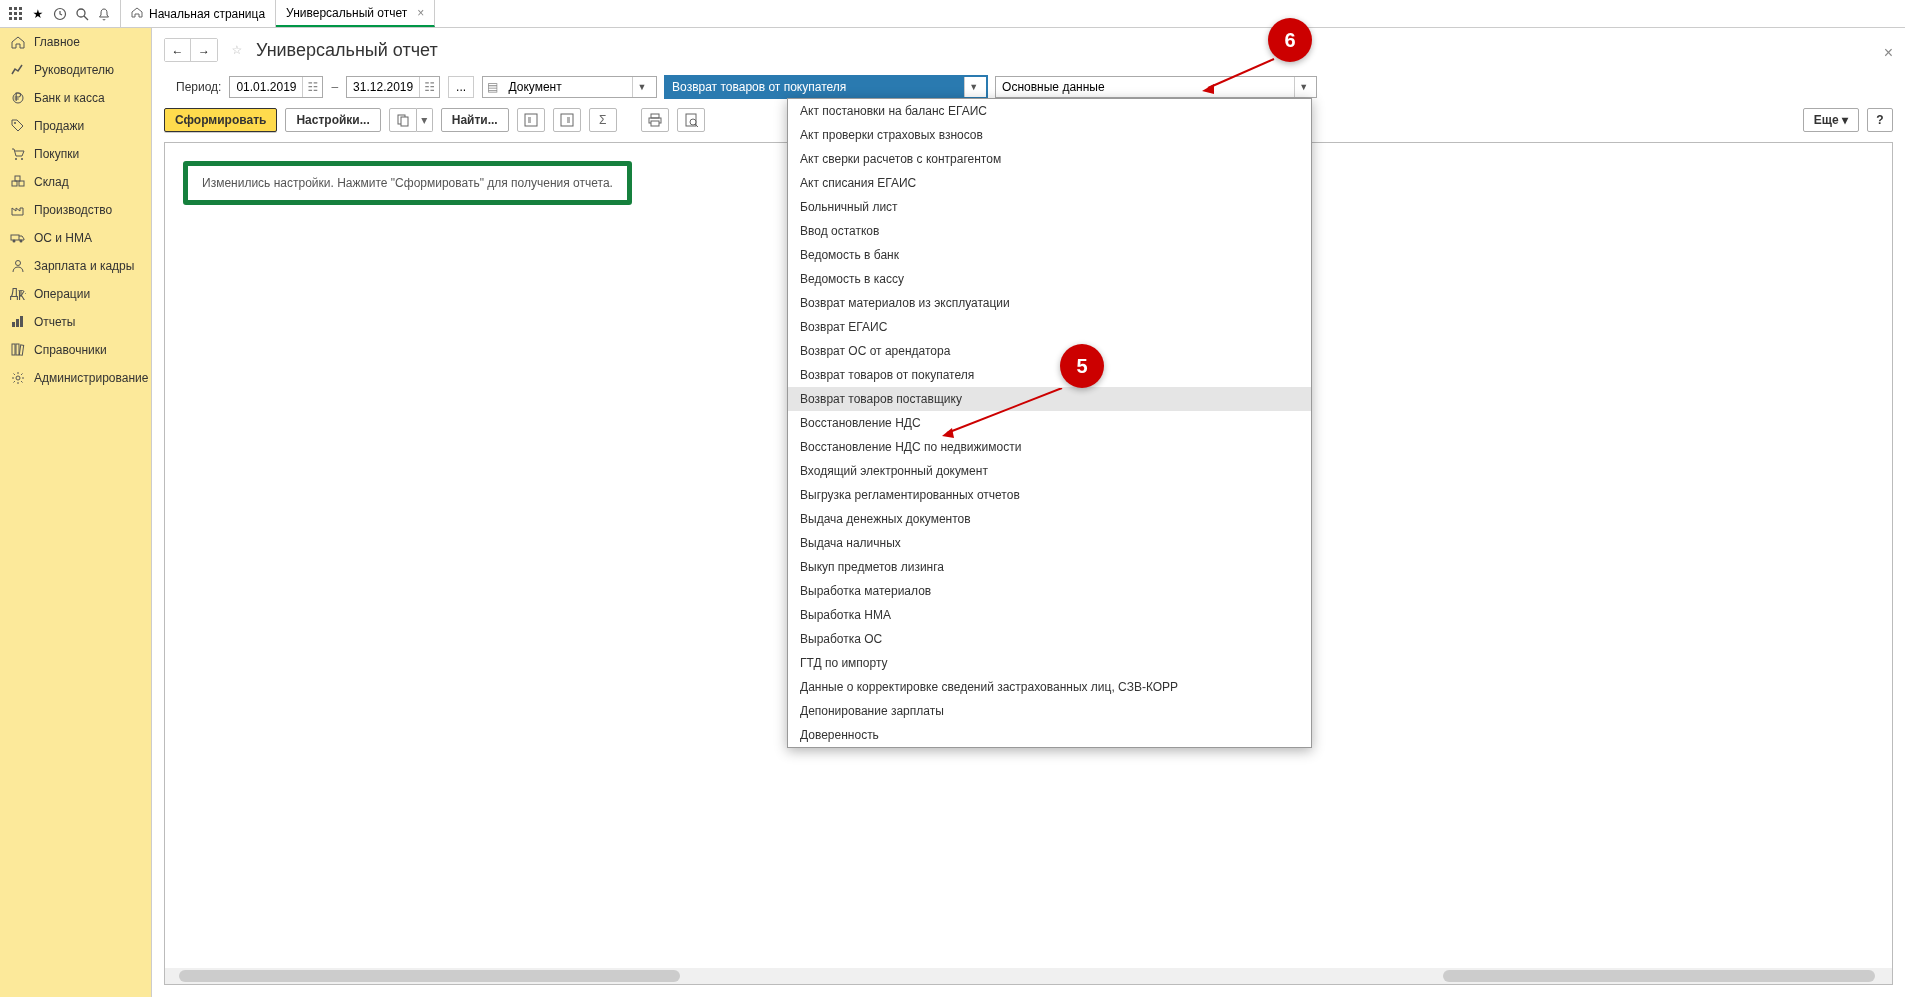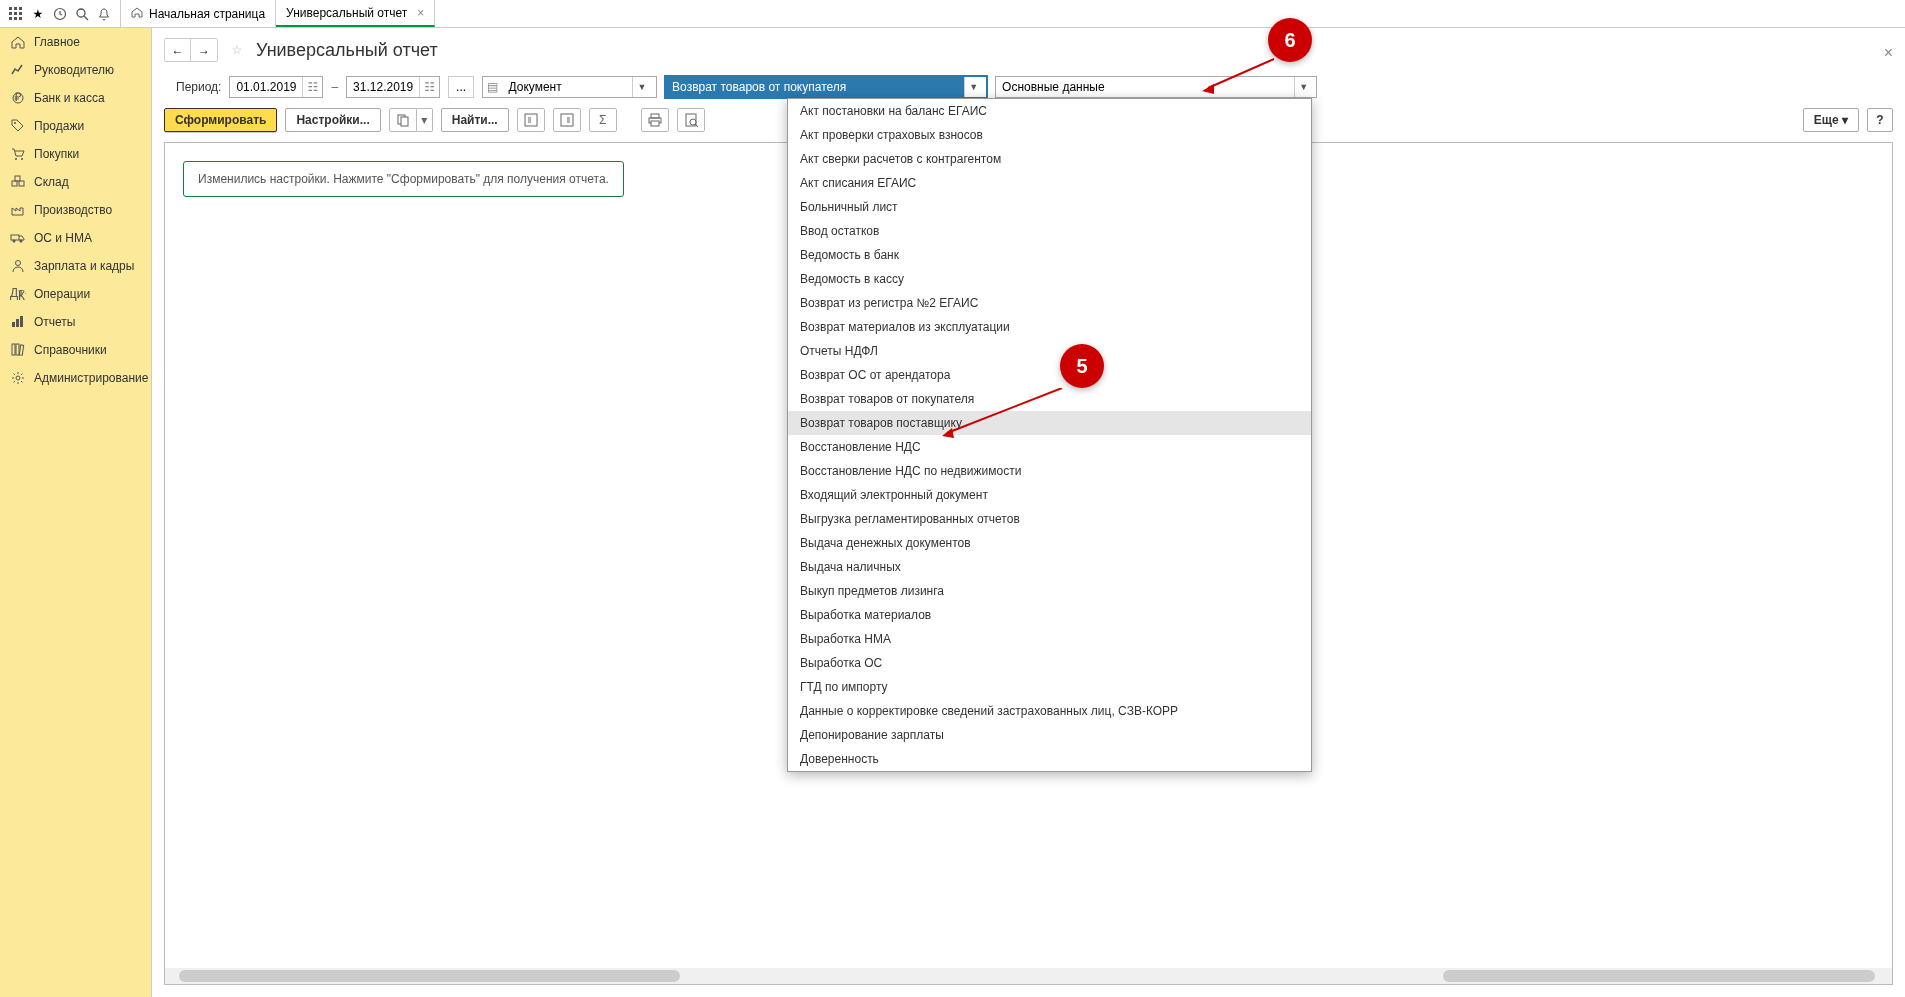--- a/index.html
+++ b/index.html
@@ -39,21 +39,21 @@
 .action-bar { display: flex; align-items: center; padding: 6px 12px; gap: 8px; }
 .btn { border: 1px solid #aaa; background: #fff; padding: 4px 10px; cursor: pointer; border-radius: 2px; color: #333; font-weight: bold; }
 .btn.primary { background: #ffdb4d; font-weight: bold; border-color: #333; box-shadow: 0 1px 0 rgba(0,0,0,0.2); }
 .icon-btn { width: 28px; height: 24px; border: 1px solid #bbb; background: #fff; display: flex; align-items: center; justify-content: center; cursor: pointer; color: #666; border-radius: 2px; }
 .icon-btn-group { display: flex; }
 .icon-btn-group .icon-btn { border-radius: 0; }
 .icon-btn-group .icon-btn:first-child { border-top-left-radius: 2px; border-bottom-left-radius: 2px; }
 .icon-btn-group .icon-btn:last-child { border-top-right-radius: 2px; border-bottom-right-radius: 2px; border-left: none; }
 .spacer { flex: 1; }
 .report-area { margin: 4px 12px 12px 12px; flex: 1; border: 1px solid #bbb; padding: 18px; position: relative; background: #fff; }
-.info-box { border: 1px solid #15803d; border-radius: 3px; padding: 10px 14px; display: inline-block; color: #555; background: #fff; }
+.info-box { border: 5px solid #15803d; border-radius: 3px; padding: 10px 14px; display: inline-block; color: #555; background: #fff; }
 .close-x { position: absolute; top: 44px; right: 12px; cursor: pointer; color: #888; font-size: 16px; }
 .dropdown { position: absolute; top: 98px; left: 635px; width: 525px; max-height: 690px; overflow-y: auto; background: #fff; border: 1px solid #999; box-shadow: 0 3px 12px rgba(0,0,0,0.3); z-index: 100; }
 .dropdown::-webkit-scrollbar { width: 16px; }
 .dropdown::-webkit-scrollbar-track { background: #eee; }
 .dropdown::-webkit-scrollbar-thumb { background: #bbb; border: 3px solid #eee; border-radius: 0; }
 .dd-item { padding: 5px 12px; cursor: pointer; color: #333; }
 .dd-item.highlighted { background: #e5e5e5; }
 .callout { position: absolute; width: 44px; height: 44px; background: #c00; border-radius: 50%; color: #fff; display: flex; align-items: center; justify-content: center; font-size: 20px; font-weight: bold; z-index: 200; box-shadow: 0 2px 6px rgba(0,0,0,0.3); }
 .arrow-svg { position: absolute; z-index: 199; pointer-events: none; }
 .hscroll { position: absolute; bottom: 0; left: 0; right: 0; height: 16px; background: #f0f0f0; z-index: 2; }
@@ -328,23 +328,22 @@
 
     <div class="dropdown" id="dropdown">
         <div class="dd-item">Акт постановки на баланс ЕГАИС</div>
         <div class="dd-item">Акт проверки страховых взносов</div>
         <div class="dd-item">Акт сверки расчетов с контрагентом</div>
         <div class="dd-item">Акт списания ЕГАИС</div>
         <div class="dd-item">Больничный лист</div>
         <div class="dd-item">Ввод остатков</div>
         <div class="dd-item">Ведомость в банк</div>
         <div class="dd-item">Ведомость в кассу</div>
-        <div class="dd-item">Возврат из регистра №2 ЕГАИС</div>
         <div class="dd-item">Возврат материалов из эксплуатации</div>
-        <div class="dd-item">Отчеты НДФЛ</div>
+        <div class="dd-item">Возврат ЕГАИС</div>
         <div class="dd-item">Возврат ОС от арендатора</div>
         <div class="dd-item">Возврат товаров от покупателя</div>
         <div class="dd-item highlighted">Возврат товаров поставщику</div>
         <div class="dd-item">Восстановление НДС</div>
         <div class="dd-item">Восстановление НДС по недвижимости</div>
         <div class="dd-item">Входящий электронный документ</div>
         <div class="dd-item">Выгрузка регламентированных отчетов</div>
         <div class="dd-item">Выдача денежных документов</div>
         <div class="dd-item">Выдача наличных</div>
         <div class="dd-item">Выкуп предметов лизинга</div>

